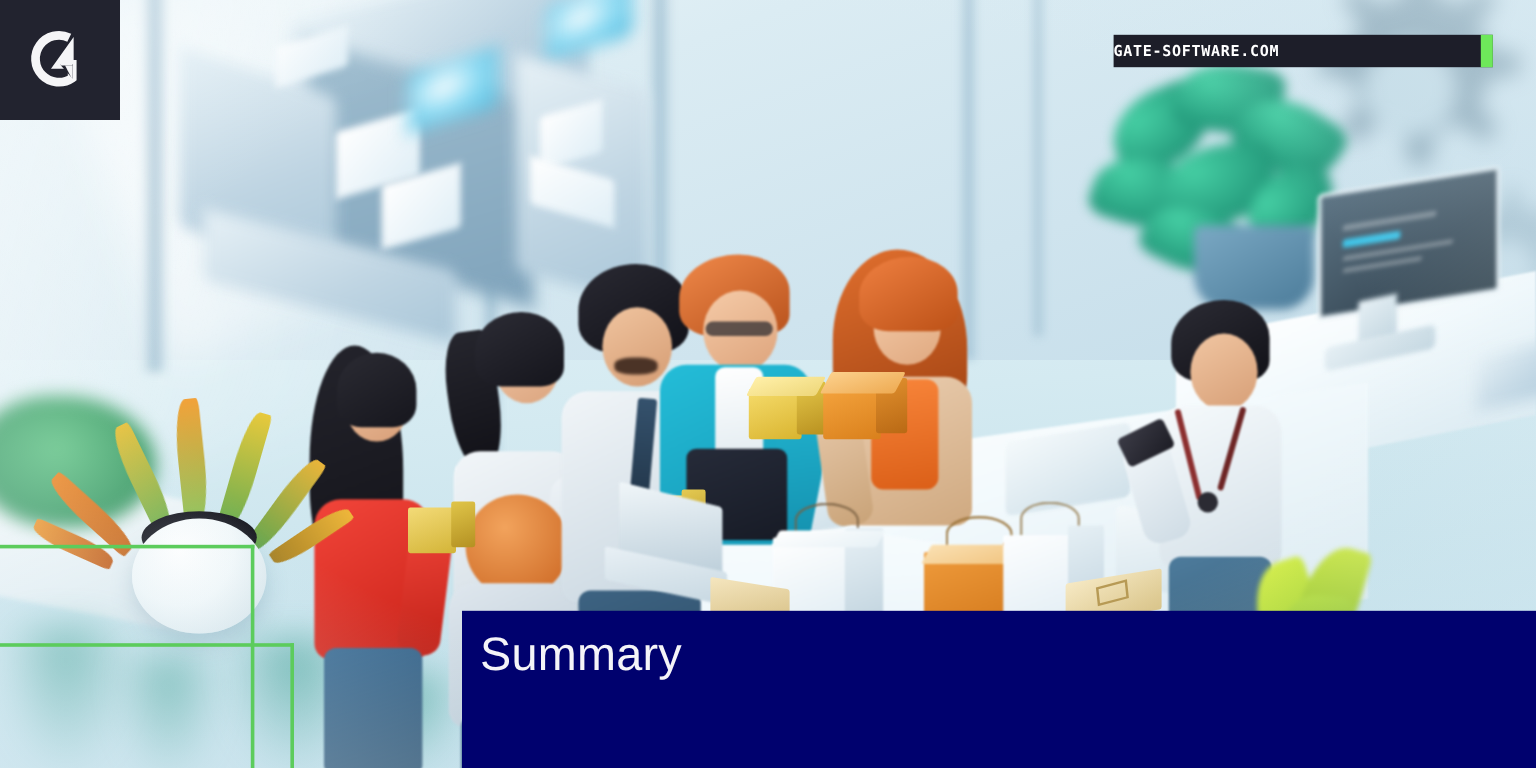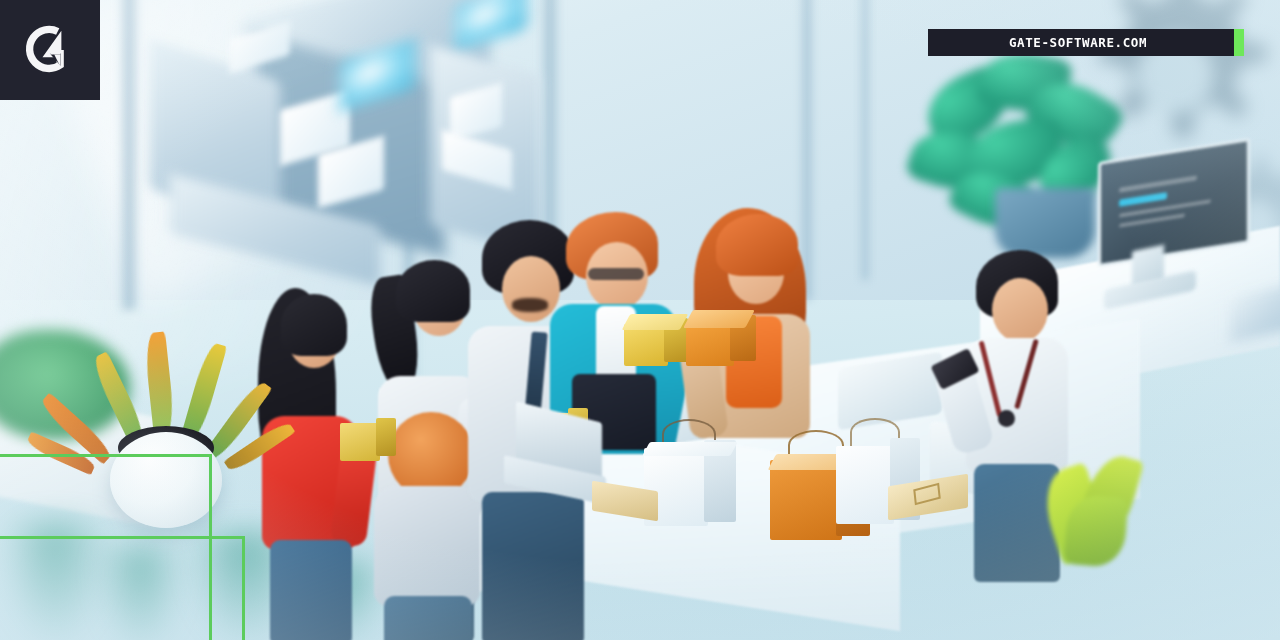--- a/index.html
+++ b/index.html
@@ -222,21 +222,21 @@
     width:100px; height:100px;
     background:#22232f;
     display:flex; align-items:center; justify-content:center;
   }
   .logo-badge svg { display:block; }
 
   .url-bar {
     position:absolute; left:928px; top:29px;
     height:27px; width:316px;
     background:#1d1e29;
-    display:flex; align-items:center; justify-content:center;
+    display:flex; align-items:center; justify-content:flex-start;
   }
   .url-text {
     color:#ffffff;
     font-family:"DejaVu Sans Mono","Liberation Mono",monospace;
     font-size:12.5px;
     font-weight:bold;
     letter-spacing:.6px;
     padding-right:16px;
     white-space:nowrap;
   }
@@ -513,14 +513,17 @@
   </div>
 
   <div class="url-bar">
     <span class="url-text">GATE-SOFTWARE.COM</span>
     <span class="url-accent"></span>
   </div>
 
   <div class="green-frame-a"></div>
   <div class="green-frame-b"></div>
 
+  <div class="summary-panel">
+    <div class="summary-title">Summary</div>
+  </div>
 
 </div>
 
 </body></html>

